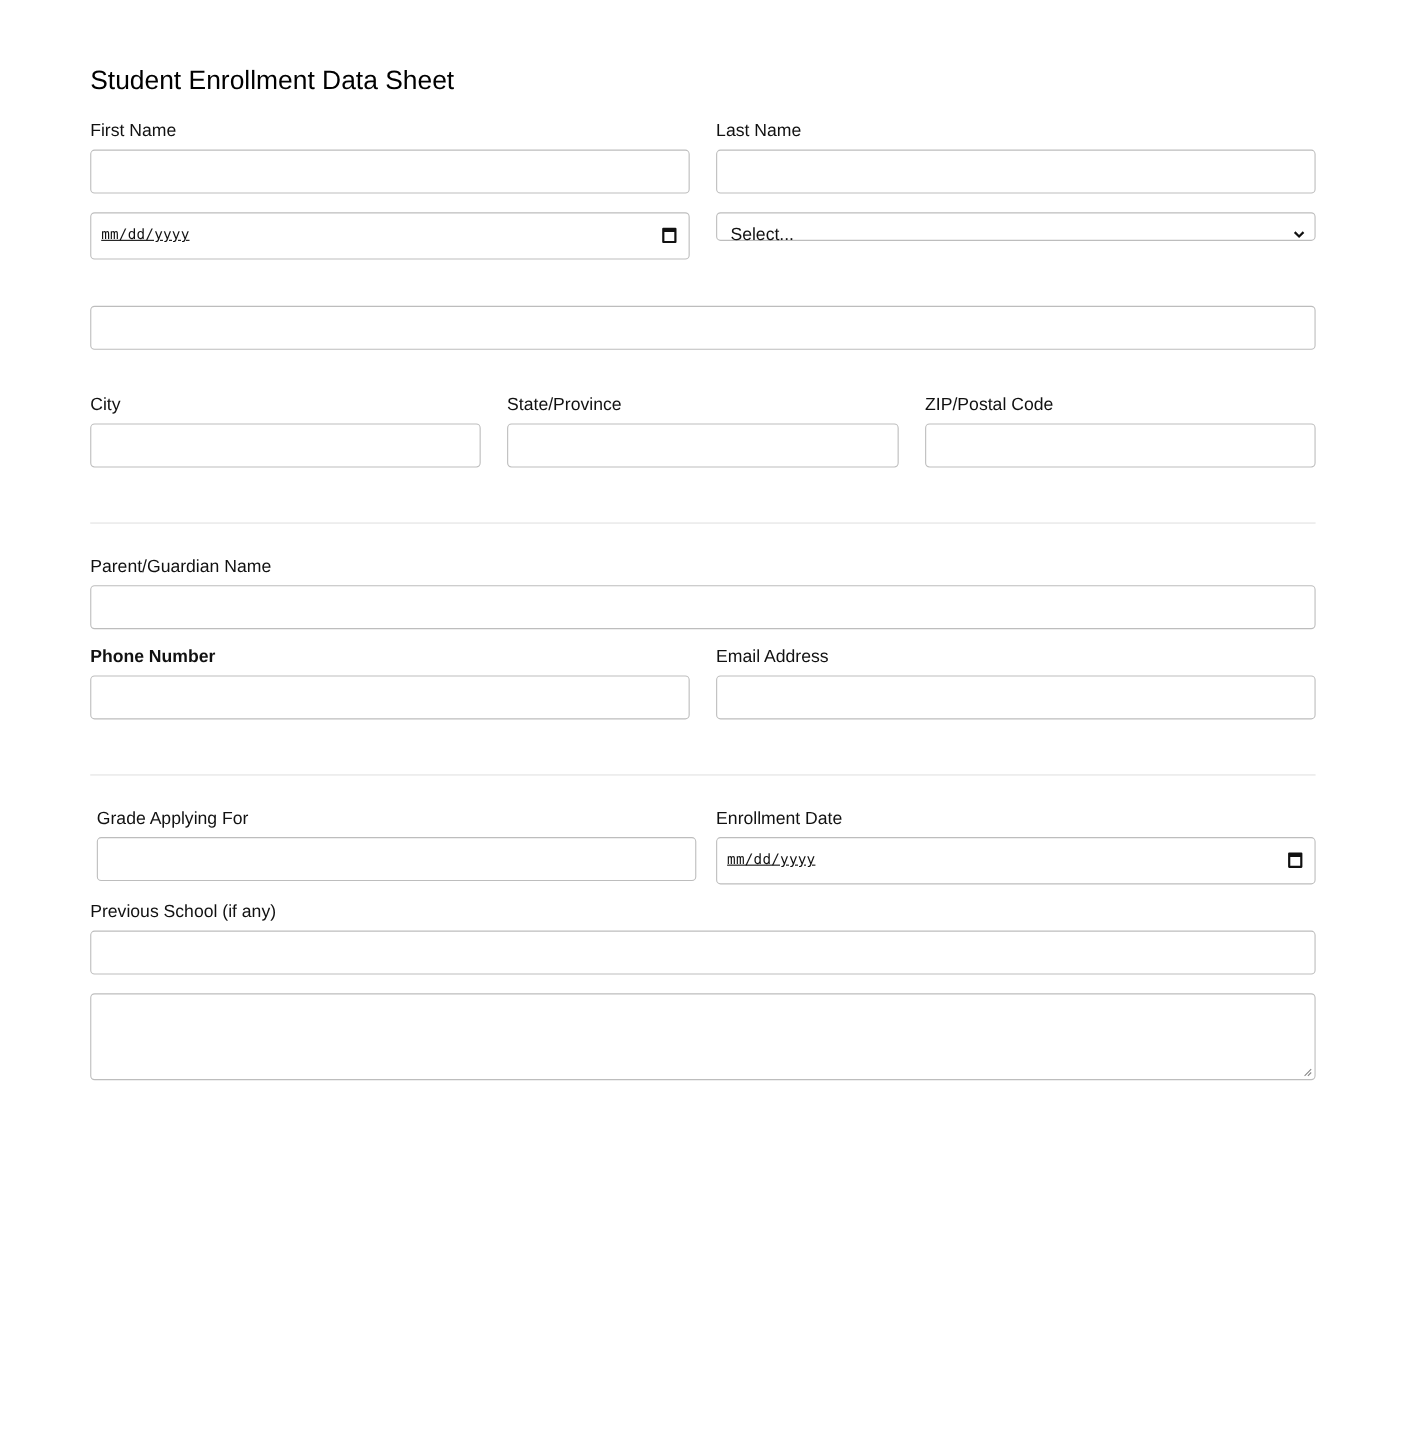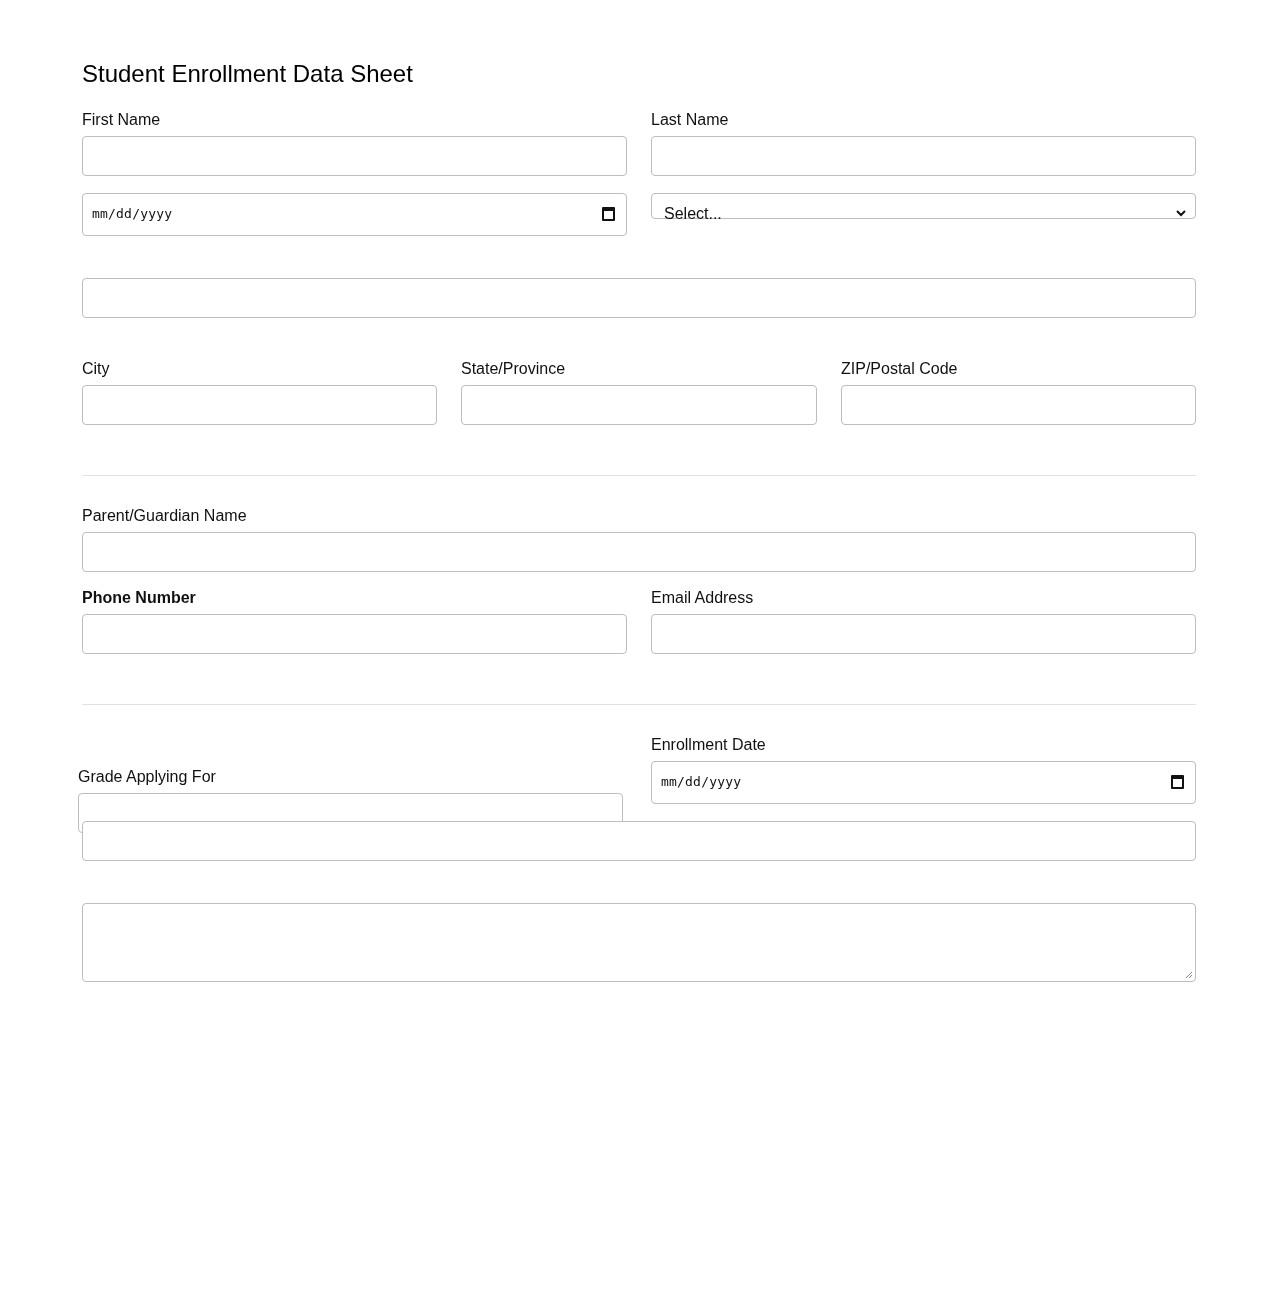--- a/index.html
+++ b/index.html
@@ -22,21 +22,21 @@
     .inp {
       display: block; width: 100%; height: 40px;
       border: 1px solid #bdbdbd; border-radius: 4px; background: #fff;
       position: relative;
     }
     .date .inp { height: 43px; }
     .sel .inp { height: 26px; }
     .ph-date {
       position: absolute; left: 9px; top: 12px;
       font-family: "DejaVu Sans Mono", "Liberation Mono", monospace;
-      font-size: 13px; color: #111; letter-spacing: 0.2px;
+      font-size: 13px; color: #111; letter-spacing: 0.2px; text-decoration: underline;
     }
     .cal {
       position: absolute; right: 11px; top: 13px;
       width: 13px; height: 14px; border: 2px solid #111; border-top-width: 4px; border-radius: 1px;
     }
     .sel-text {
       position: absolute; left: 12px; top: 11px; font-size: 16px; color: #111;
     }
     .chev {
       position: absolute; right: 8px; top: 13px; width: 12px; height: 12px;
@@ -107,33 +107,34 @@
     <label class="lbl">Phone Number</label>
     <div class="inp"></div>
   </div>
   <div class="field" style="left:651px; top:589px; width:545px;">
     <label class="lbl">Email Address</label>
     <div class="inp"></div>
   </div>
 
   <div class="hr" style="top:704px;"></div>
 
-  <div class="field" style="left:78px; top:736px; width:545px;margin-top:32px;">
+  <div class="field" style="left:88px; top:736px; width:545px;">
     <label class="lbl">Grade Applying For</label>
     <div class="inp"></div>
   </div>
   <div class="field date" style="left:651px; top:736px; width:545px;">
     <label class="lbl">Enrollment Date</label>
     <div class="inp">
       <span class="ph-date">mm/dd/yyyy</span>
       <span class="cal"></span>
     </div>
   </div>
 
   <div class="field" style="left:82px; top:821px; width:1114px;">
+    <label class="lbl">Previous School (if any)</label>
     <div class="inp"></div>
   </div>
 
   <div class="field" style="left:82px; top:903px; width:1114px;">
     <div class="inp ta">
       <svg class="grip" viewBox="0 0 8 8">
           <path d="M7 1 L1 7 M7 4 L4 7" stroke="#888" stroke-width="1"></path>
         </svg>
     </div>
   </div>

